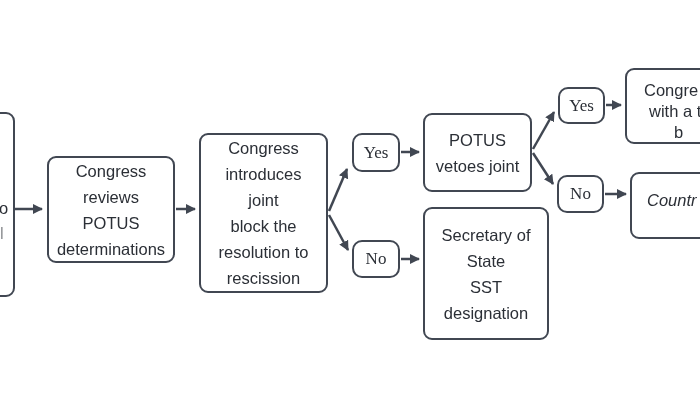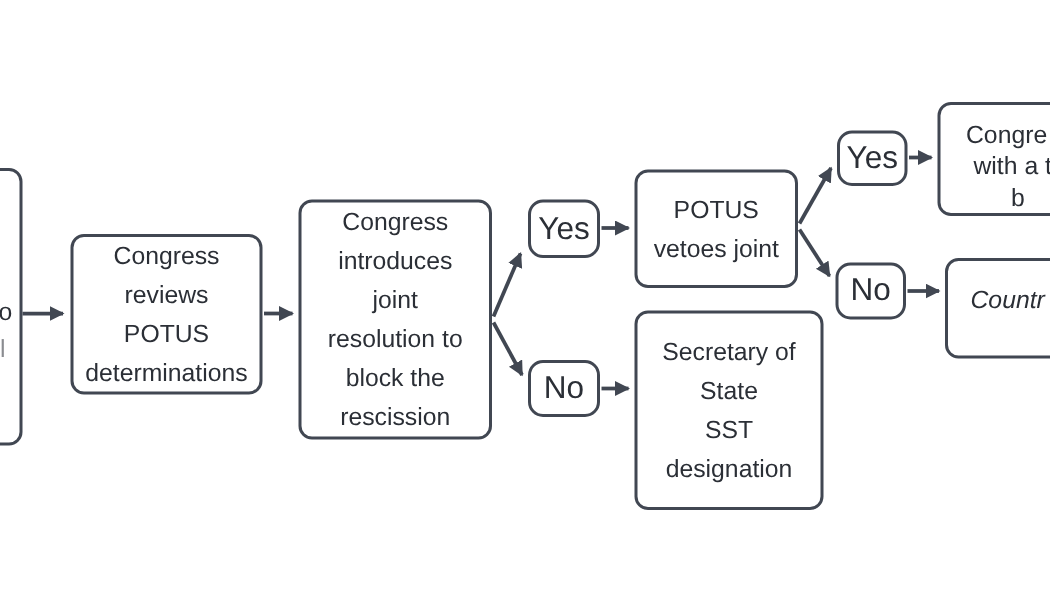--- a/index.html
+++ b/index.html
@@ -35,21 +35,21 @@
     border-radius: 9px;
     display: flex;
     flex-direction: column;
     align-items: center;
     justify-content: center;
     text-align: center;
     font-size: 16.5px;
     line-height: 26px;
     overflow: hidden;
   }
-  .node.small { font-size: 21px; border-radius: 10px; }
+  .node.small { font-size: 17px; border-radius: 10px; font-family: Liberation Serif, serif; }
   .node .ln { display: block; white-space: nowrap; }
   .node.clipped { display: block; }
   .node.clipped .ln { position: absolute; }
   .faint { opacity: 0.55; }
 </style>
 </head>
 <body>
 
 <div class="stage">
 
@@ -80,22 +80,22 @@
     <span class="ln">Congress</span>
     <span class="ln">reviews</span>
     <span class="ln">POTUS</span>
     <span class="ln">determinations</span>
   </div>
 
   <div class="node" style="left:199px; top:133px; width:129px; height:160px;">
     <span class="ln">Congress</span>
     <span class="ln">introduces</span>
     <span class="ln">joint</span>
+    <span class="ln">block the</span>
     <span class="ln">resolution to</span>
-    <span class="ln">block the</span>
     <span class="ln">rescission</span>
   </div>
 
   <div class="node small" style="left:352px; top:133px; width:48px; height:39px;">
     <span class="ln">Yes</span>
   </div>
   <div class="node small" style="left:352px; top:240px; width:48px; height:38px;">
     <span class="ln">No</span>
   </div>
 

